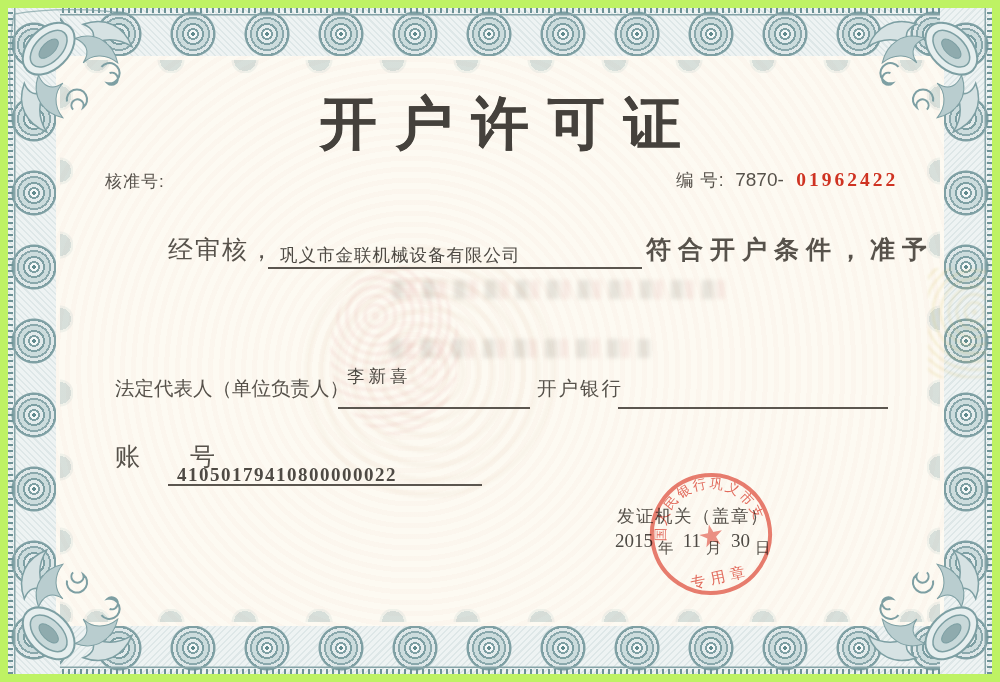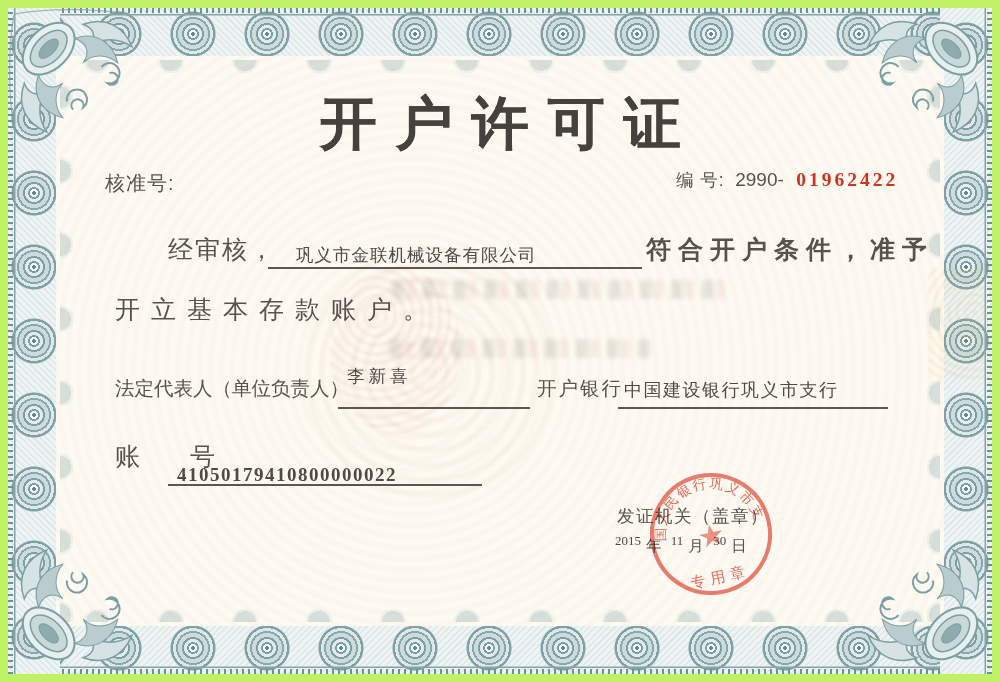--- a/index.html
+++ b/index.html
@@ -95,48 +95,48 @@
 
   
   .lbl{position:absolute;font-family:"Liberation Sans",sans-serif;color:#57524b;white-space:nowrap;}
   .val{position:absolute;font-family:"Liberation Serif",serif;color:#4e4a44;white-space:nowrap;}
   .rule{position:absolute;height:1.5px;background:#5b564f;}
 
   .title{position:absolute;left:0;right:0;top:86px;text-align:center;
     font-family:"Liberation Serif",serif;font-weight:bold;font-size:57px;color:#45413c;
     letter-spacing:19px;padding-left:19px;text-shadow:0.6px 0 0 #45413c;}
 
-  .approval-label{left:105px;top:170px;font-size:20px;letter-spacing:1px;}
+  .approval-label{left:105px;top:170px;font-size:17px;letter-spacing:1px;}
   .approval-value{left:184px;top:166px;font-size:18.5px;letter-spacing:1px;}
 
   .serial-group{position:absolute;left:676px;top:168px;white-space:nowrap;}
   .serial-label{font-family:"Liberation Sans",sans-serif;font-size:17.5px;color:#57524b;letter-spacing:1px;margin-top:44px;}
   .serial-prefix{font-family:"Liberation Sans",sans-serif;font-size:19px;color:#57524b;margin-left:6px;}
   .serial-number{font-family:"Liberation Serif",serif;font-size:19.5px;color:#cf3322;letter-spacing:3px;margin-left:8px;font-weight:bold;margin-top:7px;}
 
   .reviewed{left:168px;top:233px;font-size:25px;letter-spacing:2px;}
-  .company{left:296px;top:243px;font-size:17.5px;letter-spacing:1px;}
+  .company{left:280px;top:243px;font-size:17.5px;letter-spacing:1px;}
   .qualify{left:646px;top:233px;font-size:25px;letter-spacing:7px;font-weight:bold;}
   .clause{left:115px;top:293px;font-size:25px;letter-spacing:11px;}
 
   .legal-label{left:115px;top:375px;font-size:19.5px;}
   .legal-value{left:347px;top:364px;font-size:17.5px;letter-spacing:4px;}
   .bank-label{left:537px;top:375px;font-size:19.5px;letter-spacing:2px;font-family:Liberation Mono, monospace;}
   .bank-value{left:624px;top:378px;font-size:18px;letter-spacing:1.5px;}
   .acct-label{left:115px;top:440px;font-size:25px;}
   .acct-value{left:177px;top:464px;font-size:19px;letter-spacing:1.5px;font-weight:bold;}
 
   .rule-company{left:268px;top:267px;width:374px;}
   .rule-legal{left:338px;top:407px;width:192px;}
   .rule-bank{left:618px;top:407px;width:270px;}
   .rule-acct{left:168px;top:484px;width:314px;}
 
   .issuer-label{left:617px;top:504px;font-size:17.5px;letter-spacing:1.5px;text-align:right;}
   .date-line{position:absolute;left:610px;top:534px;white-space:nowrap;color:#57524b;font-size:15.5px;}
-  .date-num{font-family:"Liberation Serif",serif;font-size:13px;color:#4e4a44;position:relative;top:-4px;margin:12px 5px;}
+  .date-num{font-family:"Liberation Serif",serif;font-size:19px;color:#4e4a44;position:relative;top:-4px;margin:12px 5px;}
   .date-unit{position:relative;top:2px;}
 
   .seal{position:absolute;left:647px;top:470px;width:128px;height:128px;
     transform:rotate(-12deg);opacity:.85;mix-blend-mode:multiply;}
 </style>
 </head>
 <body>
 
 <div id="page">
 
@@ -213,35 +213,33 @@
   <div class="wm-yellow"></div>
   <div class="ghost ghost-1"></div>
   <div class="ghost ghost-2"></div>
 
   <div class="title">开户许可证</div>
 
   <div class="lbl approval-label">核准号:</div>
 
   <div class="serial-group">
     <span class="serial-label">编 号:</span>
-    <span class="serial-prefix">2990-</span>
+    <span class="serial-prefix">7870-</span>
     <span class="serial-number">01962422</span>
   </div>
 
   <div class="lbl reviewed">经审核，</div>
   <div class="val company">巩义市金联机械设备有限公司</div>
   <div class="rule rule-company"></div>
   <div class="lbl qualify">符合开户条件，准予</div>
-  <div class="lbl clause">开立基本存款账户。</div>
 
   <div class="lbl legal-label">法定代表人（单位负责人）</div>
   <div class="val legal-value">李新喜</div>
   <div class="rule rule-legal"></div>
   <div class="lbl bank-label">开户银行</div>
-  <div class="val bank-value">中国建设银行巩义市支行</div>
   <div class="rule rule-bank"></div>
 
   <div class="lbl acct-label">账　　号</div>
   <div class="val acct-value">41050179410800000022</div>
   <div class="rule rule-acct"></div>
 
   <div class="lbl issuer-label">发证机关（盖章）</div>
   <div class="date-line">
     <span class="date-num">2015</span><span class="date-unit">年</span>
     <span class="date-num">11</span><span class="date-unit">月</span>

